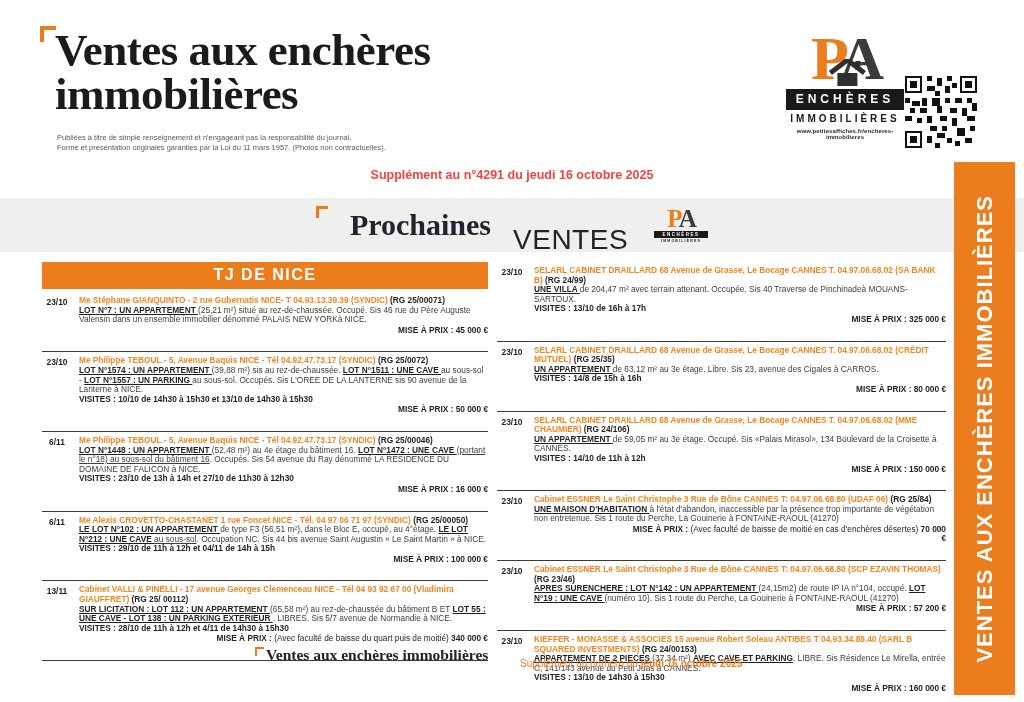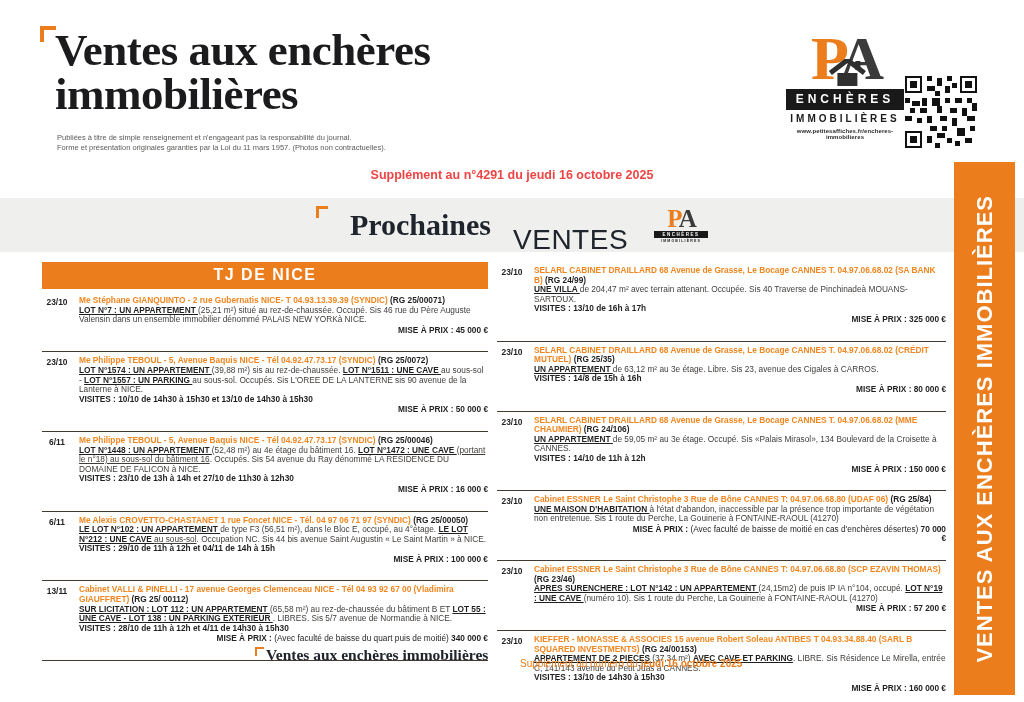--- a/index.html
+++ b/index.html
@@ -264,21 +264,21 @@
           <div class="l-content">
             <div class="l-head"><span>Cabinet ESSNER Le Saint Christophe 3 Rue de Bône CANNES T: 04.97.06.68.80 (UDAF 06) </span><span class="rg">(RG 25/84)</span></div>
             <div class="l-body"><span class="b u">UNE MAISON D'HABITATION </span><span>à l'état d'abandon, inaccessible par la présence trop importante de végétation non entretenue. Sis 1 route du Perche, La Gouinerie à FONTAINE-RAOUL (41270)</span></div>
             <div class="l-prix"><span>MISE À PRIX : </span><span class="note">(Avec faculté de baisse de moitié en cas d'enchères désertes) </span><span>70 000 €</span></div>
           </div>
         </div>
         <div class="listing">
           <div class="l-date">23/10</div>
           <div class="l-content">
             <div class="l-head"><span>Cabinet ESSNER Le Saint Christophe 3 Rue de Bône CANNES T: 04.97.06.68.80 (SCP EZAVIN THOMAS) </span><span class="rg">(RG 23/46)</span></div>
-            <div class="l-body"><span class="b u">APRES SURENCHERE : LOT N°142 : UN APPARTEMENT </span><span>(24,15m2) de puis IP IA n°104, occupé. </span><span class="b u">LOT N°19 : UNE CAVE </span><span>(numéro 10). Sis 1 route du Perche, La Gouinerie à FONTAINE-RAOUL (41270)</span></div>
+            <div class="l-body"><span class="b u">APRES SURENCHERE : LOT N°142 : UN APPARTEMENT </span><span>(24,15m2) de route IP IA n°104, occupé. </span><span class="b u">LOT N°19 : UNE CAVE </span><span>(numéro 10). Sis 1 route du Perche, La Gouinerie à FONTAINE-RAOUL (41270)</span></div>
             <div class="l-prix"><span>MISE À PRIX : </span><span>57 200 €</span></div>
           </div>
         </div>
         <div class="listing">
           <div class="l-date">23/10</div>
           <div class="l-content">
             <div class="l-head"><span>KIEFFER - MONASSE &amp; ASSOCIES 15 avenue Robert Soleau ANTIBES T 04.93.34.88.40 (SARL B SQUARED INVESTMENTS) </span><span class="rg">(RG 24/00153)</span></div>
             <div class="l-body"><span class="b u">APPARTEMENT DE 2 PIECES </span><span>(37,34 m²) </span><span class="b u">AVEC CAVE ET PARKING</span><span>. LIBRE. Sis Résidence Le Mirella, entrée C, 141/143 avenue du Petit Juas à CANNES.</span></div>
             <div class="l-visites">VISITES : 13/10 de 14h30 à 15h30</div>
             <div class="l-prix"><span>MISE À PRIX : </span><span>160 000 €</span></div>

